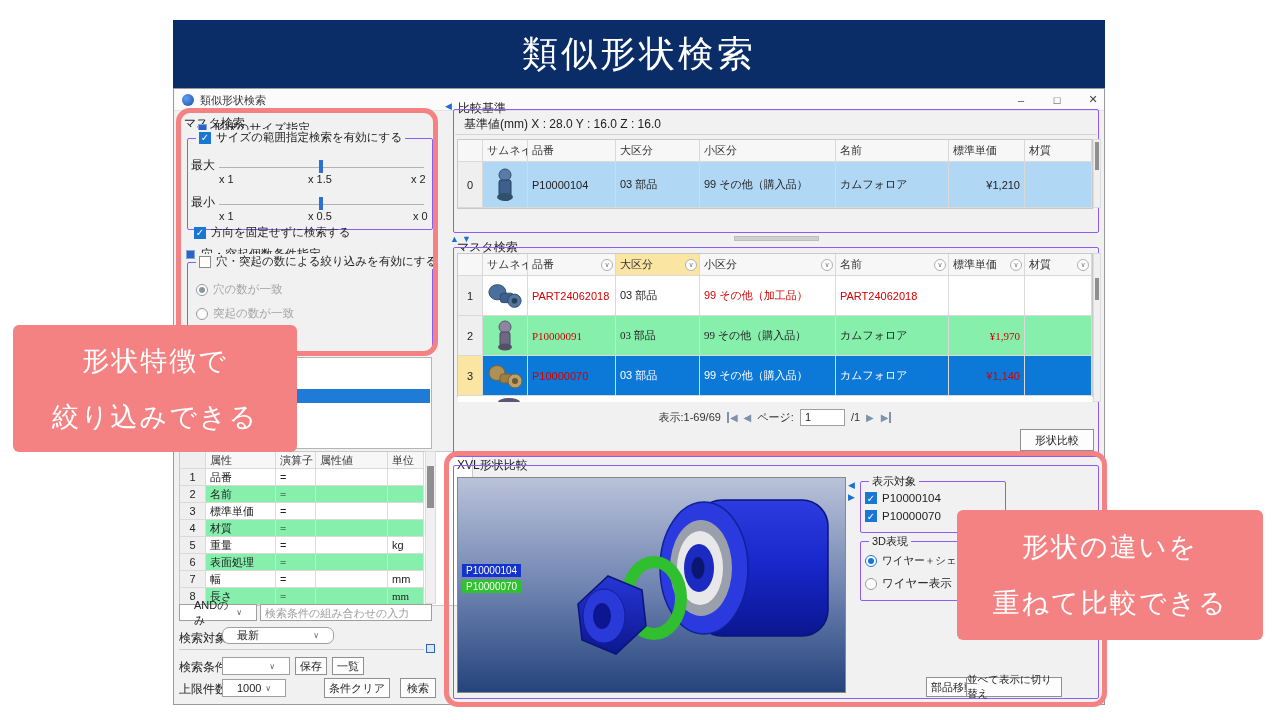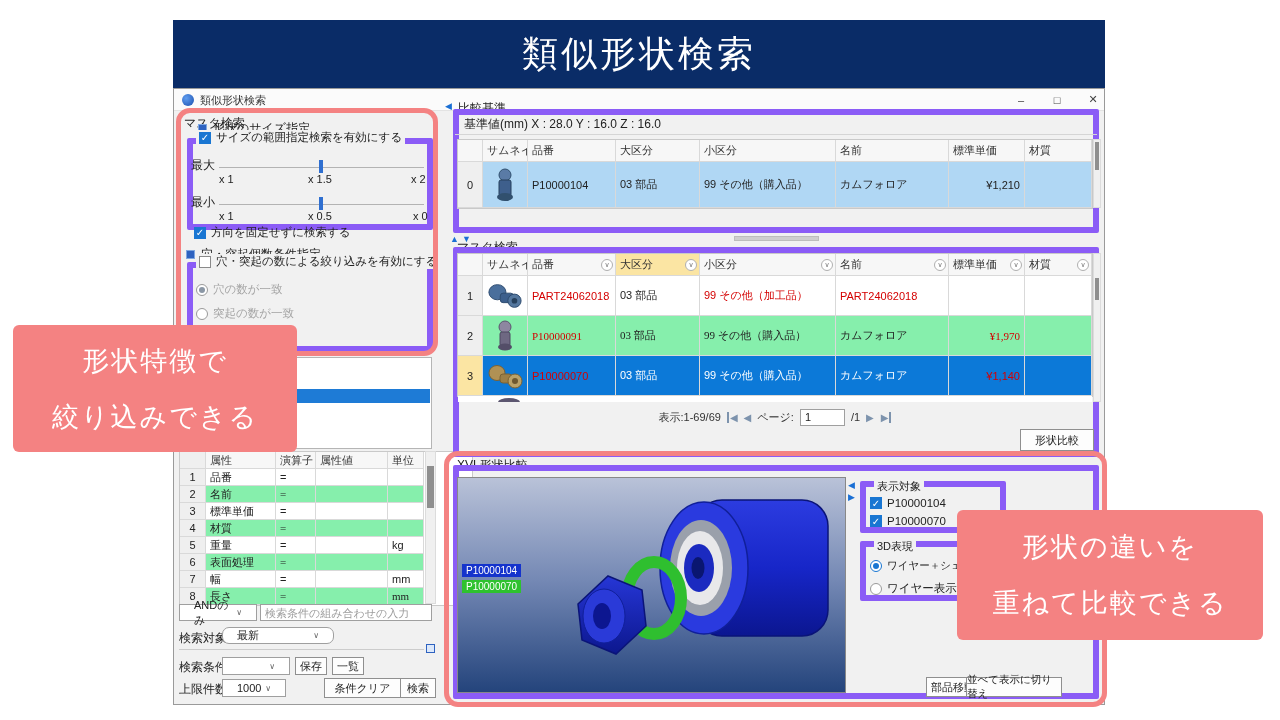--- a/index.html
+++ b/index.html
@@ -15,21 +15,21 @@
   .window { left:173px; top:88px; width:932px; height:617px; background:#f1f1f1; border:1px solid #9a9a9a; }
   .titlebar { left:0; top:0; width:930px; height:22px; background:#fbfbfb; border-bottom:1px solid #e3e3e3; }
   .app-icon { left:8px; top:5px; width:12px; height:12px; border-radius:50%;
               background:radial-gradient(circle at 35% 35%, #5f9df0, #1a4fae); }
   .wtitle { left:26px; top:4px; font-size:11px; color:#333; }
   .winbtn { top:1px; width:30px; height:19px; display:flex; align-items:center; justify-content:center;
             font-size:11px; color:#444; }
   .tab-label { left:10px; top:26px; font-size:12px; color:#222; }
 
   
-  .gb { border:6px solid #8b5cf6; border-radius:2px; }
+  .gb { border:1px solid #8b5cf6; border-radius:2px; }
   .gb-label { position:absolute; top:-8px; left:8px; background:#f1f1f1; padding:0 3px; font-size:11px; color:#222; white-space:nowrap; }
   .sec-h { display:flex; align-items:center; gap:6px; font-size:12px; color:#222; }
   .sec-ico { width:9px; height:9px; background:#2e62c0; border:1px solid #7fa7e0; }
 
   
   .cb { width:12px; height:12px; border:1px solid #8a8a8a; background:#fff; display:inline-flex;
         align-items:center; justify-content:center; font-size:10px; color:#fff; flex:0 0 auto; }
   .cb.on { background:#1976d2; border-color:#1976d2; }
   .radio { width:12px; height:12px; border:1px solid #9a9a9a; border-radius:50%; background:#fff;
            display:inline-flex; align-items:center; justify-content:center; flex:0 0 auto; }
@@ -244,21 +244,21 @@
       <span class="chev">∨</span>
     </div>
     <div class="abs btn" style="left:121px; top:568px; width:32px; height:18px;">保存</div>
     <div class="abs btn" style="left:158px; top:568px; width:32px; height:18px;">一覧</div>
 
     <span class="abs lbl" style="left:5px; top:592px; font-size:12px;">上限件数</span>
     <div class="abs select" style="left:48px; top:590px; width:64px; height:18px;">
       <span>1000</span>
       <span class="chev">∨</span>
     </div>
-    <div class="abs btn" style="left:150px; top:589px; width:77px; height:20px;">条件クリア</div>
+    <div class="abs btn" style="left:150px; top:589px; width:66px; height:20px;">条件クリア</div>
     <div class="abs btn" style="left:226px; top:589px; width:36px; height:20px;">検索</div>
 
     <span class="abs tri" style="left:271px; top:13px;">◀</span>
     <span class="abs lbl" style="left:284px; top:11px; font-size:12px;">比較基準</span>
     <div class="abs gb" style="left:279px; top:20px; width:646px; height:124px;"></div>
     <span class="abs lbl" style="left:290px; top:27px; font-size:12px;">基準値(mm)  X : 28.0  Y : 16.0  Z : 16.0</span>
     <div class="abs" style="left:281px; top:45px; width:642px; height:1px; background:#d5d5d5;"></div>
 
     <div class="abs tbl" style="left:283px; top:50px; width:636px; grid-template-columns:25px 45px 88px 84px 136px 113px 76px 67px;">
       <div class="c h" style="height:22px;"></div>

